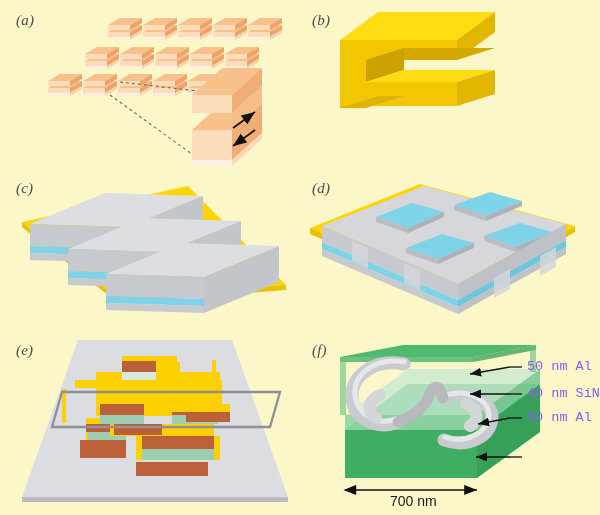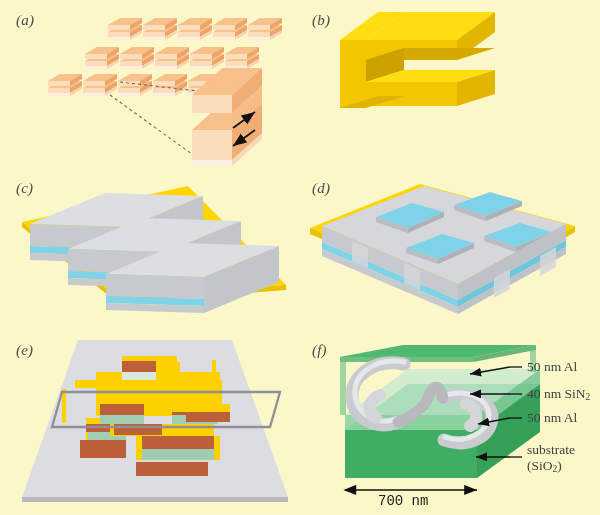--- a/index.html
+++ b/index.html
@@ -26,36 +26,37 @@
   }
   .svg-layer {
     position: absolute;
     left: 0;
     top: 0;
     width: 600px;
     height: 515px;
   }
   .callout-text {
     position: absolute;
-    font-family: Liberation Serif, serif;
+    font-family: Liberation Mono, monospace;
     font-size: 13.5px;
-    color: #404040;
+    color: #8b5cf6;
     white-space: nowrap;
     line-height: 1.18;
   }
   .callout-text sub {
     font-size: 9.5px;
     vertical-align: -0.25em;
   }
   .dim-text {
     position: absolute;
-    font-family: Liberation Mono, monospace;
+    font-family: Liberation Sans, sans-serif;
     font-size: 14px;
     color: #1a1a1a;
     white-space: nowrap;
+    margin-left: 12px;
   }
 </style>
 </head>
 <body>
 
 <div id="figure">
 
   <svg class="svg-layer" viewBox="0 0 600 515">
     <defs>
       <marker id="arrowHead" markerWidth="8" markerHeight="8" refX="7" refY="3" orient="auto">
@@ -345,20 +346,16 @@
   <div class="panel-label" style="left:312px; top:342px;">(f)</div>
 
   <div class="callout-text" style="left:527px; top:359px;">50 nm Al</div>
 
   <div class="callout-text" style="left:527px; top:386px;">
     <span>40 nm SiN</span><sub>2</sub>
   </div>
 
   <div class="callout-text" style="left:527px; top:410px;">50 nm Al</div>
 
-  <div class="callout-text" style="left:527px; top:442px;">
-    <span>substrate</span><br>
-    <span>(SiO</span><sub>2</sub><span>)</span>
-  </div>
 
   <div class="dim-text" style="left:378px; top:493px;">700 nm</div>
 
 </div>
 
 </body></html>

